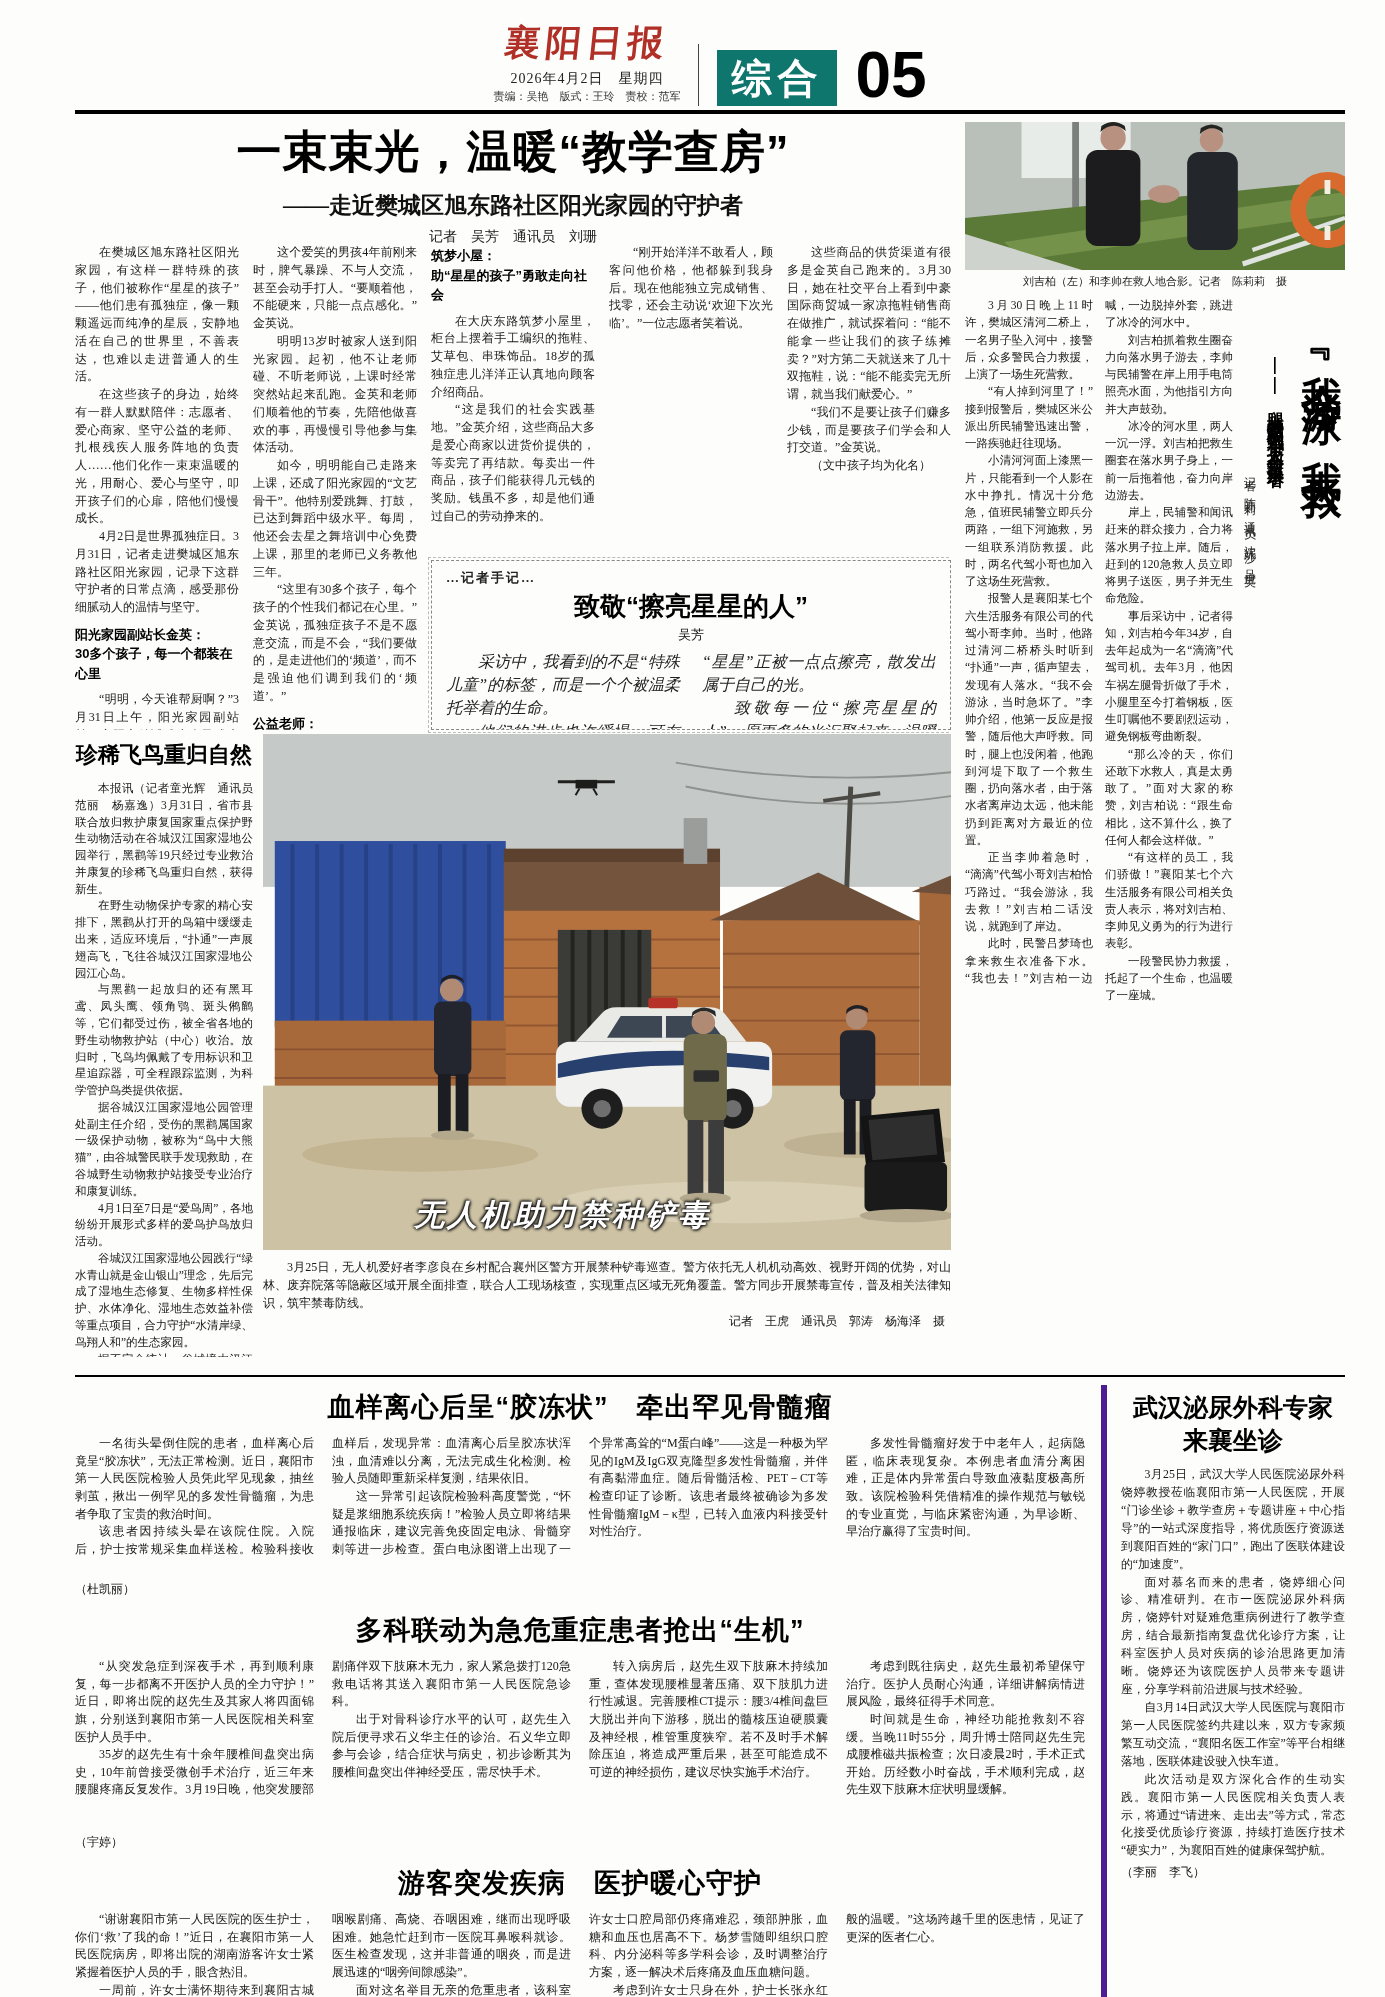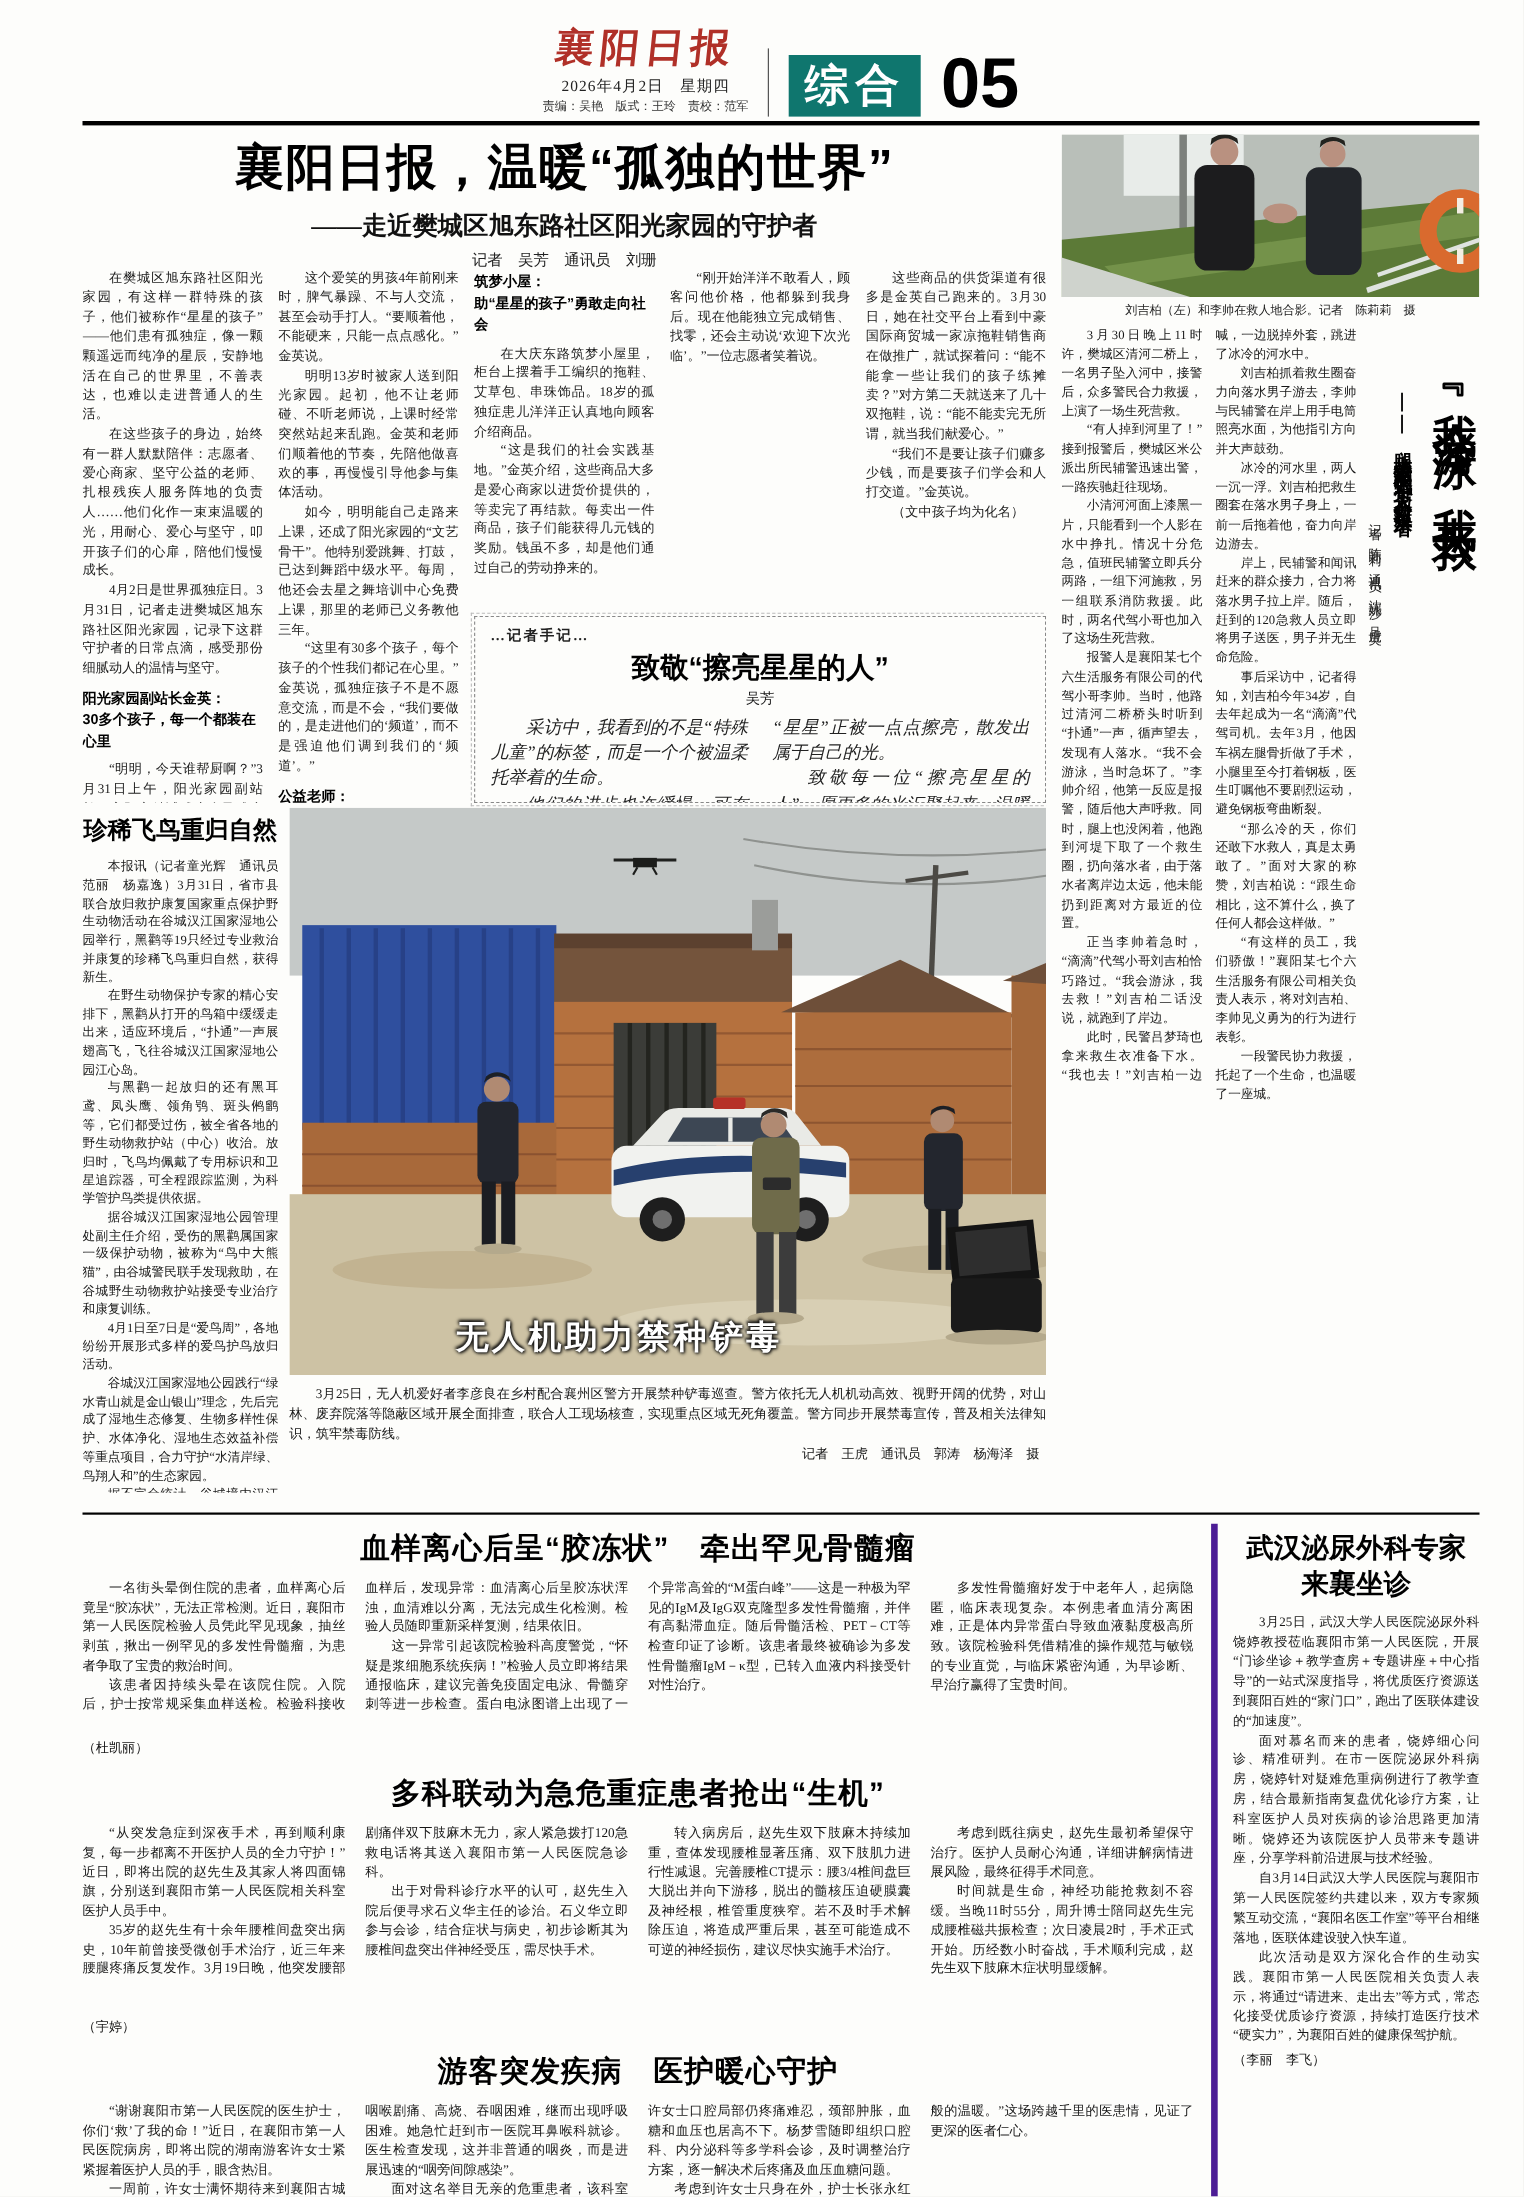--- a/index.html
+++ b/index.html
@@ -53,21 +53,21 @@
   .note-body p { font-size:16px; line-height:1.45; text-align:justify; text-indent:2em;
                  font-style:italic; color:#222; }
 
   .mid-band { display:flex; gap:10px; height:623px; overflow:hidden; }
   .bird { width:178px; flex:none; overflow:hidden; }
   .bird h3 { font-family:"Liberation Sans", sans-serif; font-weight:900; font-size:22px;
              text-align:center; margin:6px 0 10px 0; color:#000; }
   .bird p { font-size:11.5px; line-height:1.46; text-align:justify; text-indent:2em; }
 
   .drone { flex:1; position:relative; }
-  .drone .photo-wrap { position:relative; width:100%; height:516px; overflow:hidden; }
+  .drone .photo-wrap { position:relative; width:100%; height:516px; overflow:hidden;font-style:italic; }
   .drone svg { display:block; width:100%; height:100%; }
   .photo-overlay-title { position:absolute; left:22%; bottom:14px; color:#fff;
         font-family:"Liberation Sans", sans-serif; font-weight:900; font-size:30px; letter-spacing:3px;
         text-shadow:0 0 3px #222, 1px 1px 3px #000, -1px -1px 3px #000; }
   .drone-caption { margin-top:8px; font-size:12px; line-height:1.5; text-align:justify; text-indent:2em; }
   .drone-credit { text-align:right; font-size:12px; margin-top:1px; padding-right:6px; }
 
   
   .rail-photo svg { display:block; width:100%; height:148px; }
   .rail-caption { font-size:11px; text-align:center; margin:4px 0 8px 0; color:#222; }
@@ -112,21 +112,21 @@
     <div class="head-div"></div>
     <div class="sec-box">综合</div>
     <div class="pageno">05</div>
   </header>
   <div class="hrule"></div>
 
   <section class="top">
     <div class="left-col">
 
       <div class="ms-head">
-        <h1>襄阳日报，温暖“孤独的世界”</h1>
+        <h1>一束束光，温暖“教学查房”</h1>
         <h2>——走近樊城区旭东路社区阳光家园的守护者</h2>
         <div class="ms-byline">记者　吴芳　通讯员　刘珊</div>
       </div>
 
       <div class="ms-body body-text">
         <div class="mcol mcol1">
           <div>
               <p>在樊城区旭东路社区阳光家园，有这样一群特殊的孩子，他们被称作“星星的孩子”——他们患有孤独症，像一颗颗遥远而纯净的星辰，安静地活在自己的世界里，不善表达，也难以走进普通人的生活。</p>
               <p>在这些孩子的身边，始终有一群人默默陪伴：志愿者、爱心商家、坚守公益的老师、扎根残疾人服务阵地的负责人……他们化作一束束温暖的光，用耐心、爱心与坚守，叩开孩子们的心扉，陪他们慢慢成长。</p>
               <p>4月2日是世界孤独症日。3月31日，记者走进樊城区旭东路社区阳光家园，记录下这群守护者的日常点滴，感受那份细腻动人的温情与坚守。</p>

